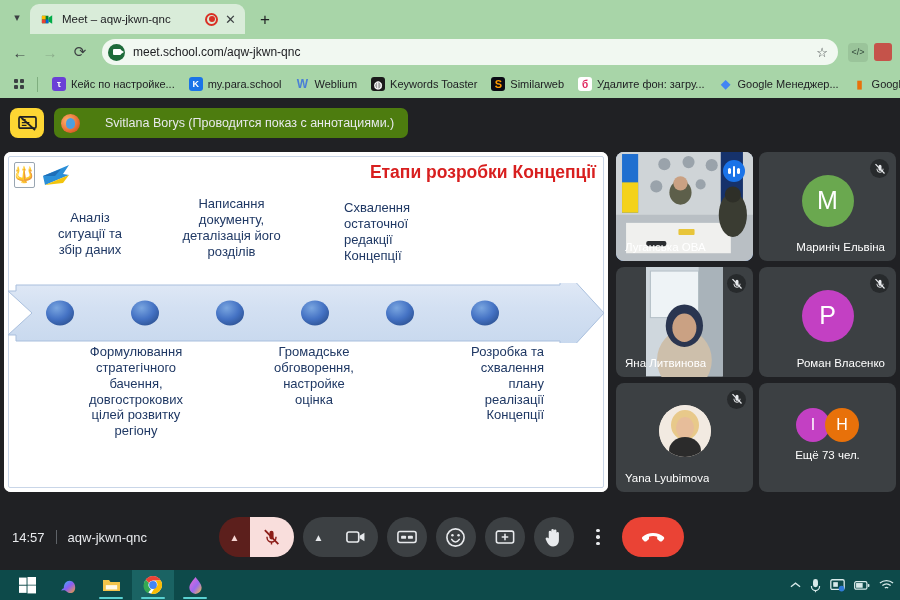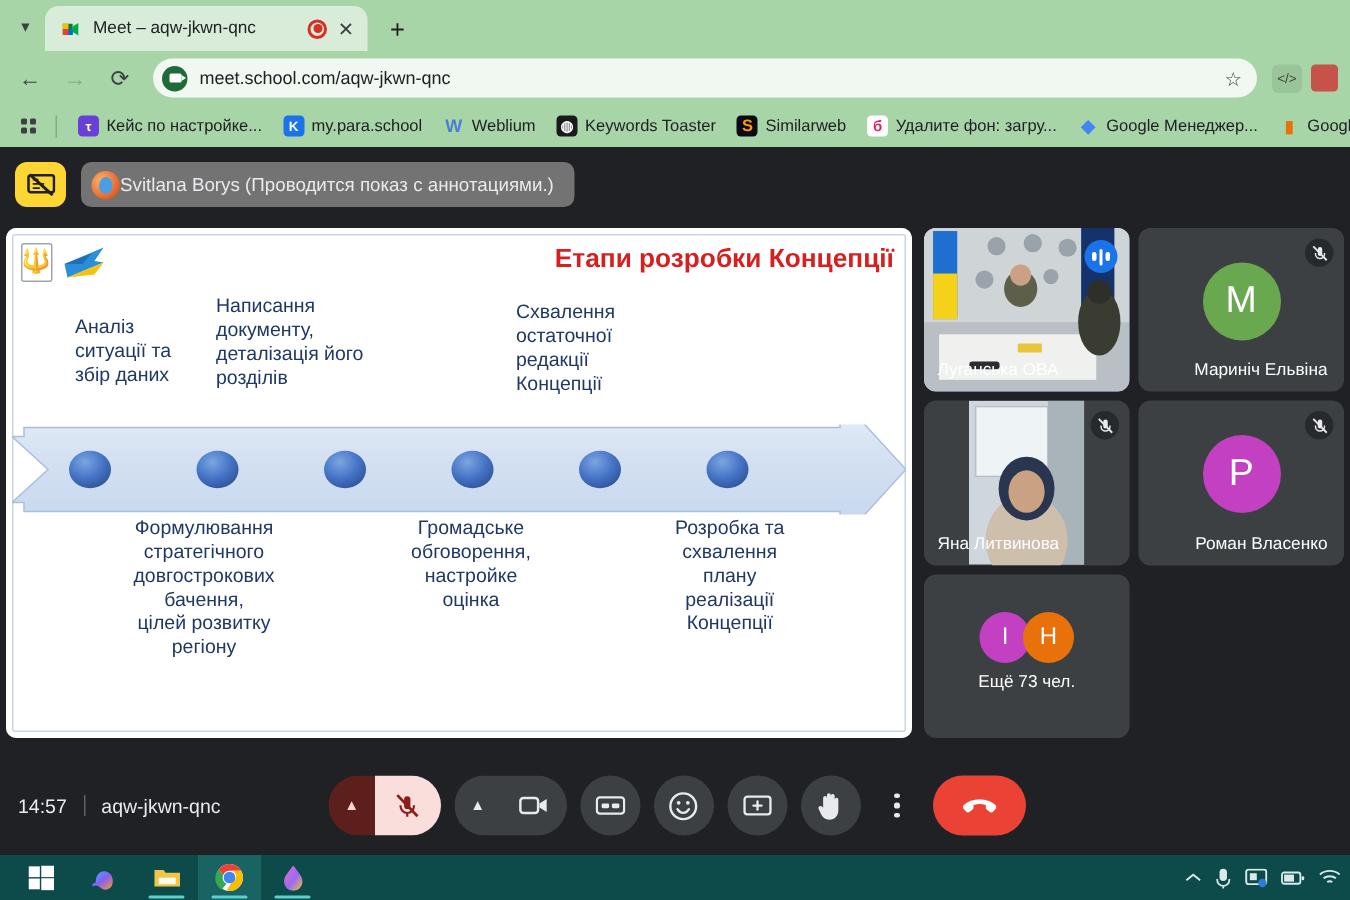--- a/index.html
+++ b/index.html
@@ -77,22 +77,22 @@
 
   
   .meet { position:absolute; left:0; top:100px; width:900px; height:470px; background:#202124; }
 
   .meet-header { height: 46px; display: flex; align-items: center; padding: 0 10px; gap: 10px; }
   .present-stop {
     width: 34px; height: 30px; border-radius: 8px; background: #fdd633;
     display: flex; align-items: center; justify-content: center; flex: 0 0 auto;
   }
   .presenter-chip {
-    height: 30px; background: #737373; border-radius: 7px;
-    display: flex; align-items: center; gap: 0; padding: 0 14px 0 7px;
+    height: 30px; background: #4d7c0f; border-radius: 7px;
+    display: flex; align-items: center; gap: 25px; padding: 0 14px 0 7px;
   }
   .chip-avatar { width: 19px; height: 19px; border-radius: 50%;
     background: radial-gradient(circle at 35% 35%, #ffb36b, #e8733a 55%, #c2410c);
     flex:0 0 auto; position:relative; overflow:hidden; }
   .chip-avatar:after{ content:""; position:absolute; left:5px; top:4px; width:9px; height:11px;
     background:#4b9fe0; border-radius:50% 50% 45% 45%; }
   .chip-text { font-size: 12.5px; color: #e8eaed; white-space: nowrap; }
 
   .stage { position: absolute; left: 4px; top: 52px; width: 604px; height: 340px;
     background: #fff; border-radius: 7px; overflow: hidden; }
@@ -104,21 +104,21 @@
     width: 21px; height: 26px; border: 1px solid #9aa6b2; border-radius: 2px; background:#fff;
     display:flex; align-items:center; justify-content:center; font-size:16px; color:#1a1a1a; line-height:1;
   }
   .ribbon { width: 30px; height: 22px; position: relative; }
 
   .slide-title {
     position: absolute; right: 12px; top: 10px;
     font-size: 17.5px; font-weight: bold; color: #d81f1f; white-space: nowrap;
   }
 
-  .top-label { position: absolute; color: #1f3864; font-size: 13px; line-height: 1.22; }
+  .top-label { position: absolute; text-align: center; color: #1f3864; font-size: 13px; line-height: 1.22; }
   .bot-label { position: absolute; text-align: center; color: #1f3864; font-size: 13px; line-height: 1.22; }
 
   .arrow-band { position: absolute; left: 4px; top: 131px; width: 596px; height: 60px; }
 
   .meet-sidebar { position: absolute; left: 616px; top: 52px; width: 280px; height: 340px;
     display: grid; grid-template-columns: 1fr 1fr; grid-template-rows: 1fr 1fr 1fr; gap: 6px; }
   .tile { position: relative; background: #3c4043; border-radius: 8px; overflow: hidden;
     display:flex; align-items:center; justify-content:center; }
   .tile.active { outline: 2px solid #8ab4f8; outline-offset: -2px; }
   .tile-name { position: absolute; left: 9px; bottom: 8px; font-size: 11.5px; color: #fff;
@@ -335,32 +335,32 @@
             <ellipse cx="222" cy="30" rx="14" ry="12.5" fill="url(#dotg)"></ellipse>
             <ellipse cx="307" cy="30" rx="14" ry="12.5" fill="url(#dotg)"></ellipse>
             <ellipse cx="392" cy="30" rx="14" ry="12.5" fill="url(#dotg)"></ellipse>
             <ellipse cx="477" cy="30" rx="14" ry="12.5" fill="url(#dotg)"></ellipse>
           </svg>
         </div>
 
         <div class="bot-label" style="left:62px;  top:192px; width:140px;">
           <div>Формулювання</div>
             <div>стратегічного</div>
-            <div>довгострокових</div>
-          <div>бачення,</div>
+            <div>бачення,</div>
+          <div>довгострокових</div>
             <div>цілей розвитку</div>
             <div>регіону</div>
         </div>
         <div class="bot-label" style="left:245px; top:192px; width:130px;">
           <div>Громадське</div>
             <div>обговорення,</div>
             <div>настройке</div>
             <div>оцінка</div>
         </div>
-        <div class="bot-label" style="left:425px; top:192px; width:115px; text-align:center;">
+        <div class="bot-label" style="left:425px; top:192px; width:115px; text-align:right;">
           <div>Розробка та</div>
             <div>схвалення</div>
             <div>плану</div>
             <div>реалізації</div>
             <div>Концепції</div>
         </div>
       </div>
     </div>
 
     <div class="meet-sidebar">
@@ -433,20 +433,38 @@
           <svg width="12" height="12" viewBox="0 0 16 16">
             <path d="M8 2.2a2 2 0 0 1 2 2v4a2 2 0 0 1-4 0v-4a2 2 0 0 1 2-2z" fill="#e8eaed"></path>
             <path d="M4 7.6v.8a4 4 0 0 0 8 0v-.8" stroke="#e8eaed" stroke-width="1.3" fill="none"></path>
             <path d="M2 1.6L14 14" stroke="#e8eaed" stroke-width="1.6"></path>
           </svg>
         </span>
         <span class="avatar-circle" style="background:#c340c3">P</span>
         <span class="tile-name center">Роман Власенко</span>
       </div>
 
+      <div class="tile">
+        <span class="mic-off">
+          <svg width="12" height="12" viewBox="0 0 16 16">
+            <path d="M8 2.2a2 2 0 0 1 2 2v4a2 2 0 0 1-4 0v-4a2 2 0 0 1 2-2z" fill="#e8eaed"></path>
+            <path d="M4 7.6v.8a4 4 0 0 0 8 0v-.8" stroke="#e8eaed" stroke-width="1.3" fill="none"></path>
+            <path d="M2 1.6L14 14" stroke="#e8eaed" stroke-width="1.6"></path>
+          </svg>
+        </span>
+        <span class="avatar-circle" style="background:#efe6dd;overflow:hidden;position:relative">
+          <svg width="52" height="52" viewBox="0 0 52 52">
+            <circle cx="26" cy="26" r="26" fill="#f2eae1"></circle>
+            <ellipse cx="26" cy="20" rx="14" ry="15" fill="#e8c98a"></ellipse>
+            <ellipse cx="26" cy="23" rx="9" ry="11" fill="#e7bd9a"></ellipse>
+            <ellipse cx="26" cy="46" rx="16" ry="14" fill="#2b2b2b"></ellipse>
+          </svg>
+        </span>
+        <span class="tile-name">Yana Lyubimova</span>
+      </div>
 
       <div class="tile">
         <span class="overflow-wrap">
           <span class="overflow-circles">
             <span class="oc" style="background:#c340c3">I</span>
             <span class="oc" style="background:#e8710a">H</span>
           </span>
           <span style="font-size:11.5px;color:#fff">Ещё 73 чел.</span>
         </span>
       </div>

